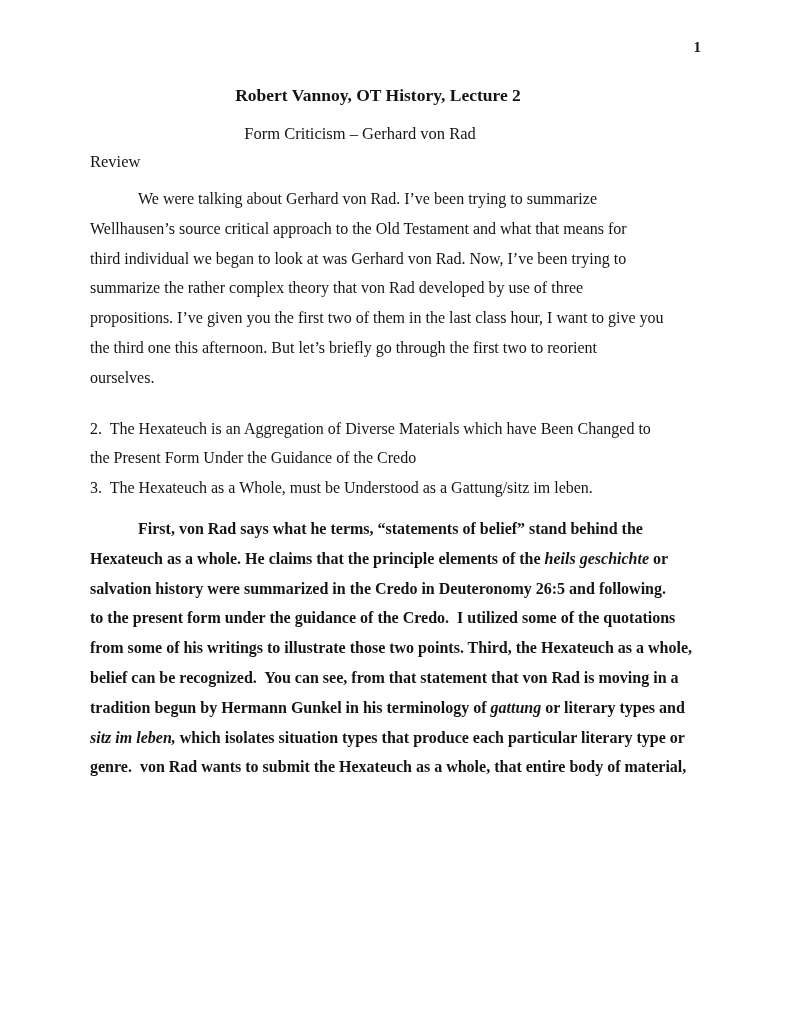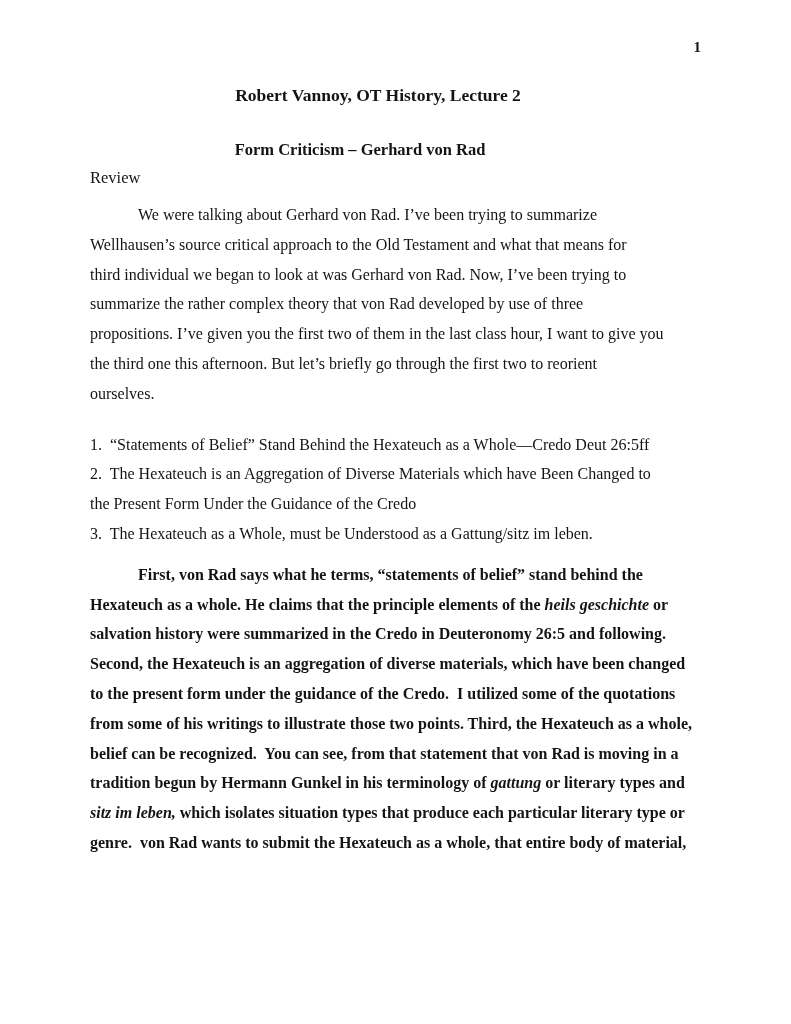--- a/index.html
+++ b/index.html
@@ -34,26 +34,26 @@
     margin: 84px 0 0;
     position: relative;
     left: -22px;
     text-align: center;
     font-size: 17.5px;
     font-weight: 700;
     line-height: 22px;
     white-space: pre;
   }
   .subtitle {
-    margin: 33px 0 0;
+    margin: 17px 0 0;
     position: relative;
     left: -40px;
     text-align: center;
     font-size: 16.5px;
-    font-weight: 700;
+    font-weight: 400;
     line-height: 21px;
     white-space: pre;
   }
   .heading {
     margin: 8px 0 12px;
     font-size: 16.5px;
     line-height: 20px;
   }
   .block .text-line {
     height: 29.8px;
@@ -81,30 +81,28 @@
         <div class="block paragraph-1">
           <div class="text-line indent"><span>We were talking about Gerhard von Rad. I’ve been trying to summarize</span></div>
           <div class="text-line"><span>Wellhausen’s source critical approach to the Old Testament and what that means for</span></div>
           <div class="text-line"><span>third individual we began to look at was Gerhard von Rad. Now, I’ve been trying to</span></div>
           <div class="text-line"><span>summarize the rather complex theory that von Rad developed by use of three</span></div>
           <div class="text-line"><span>propositions. I’ve given you the first two of them in the last class hour, I want to give you</span></div>
           <div class="text-line"><span>the third one this afternoon. But let’s briefly go through the first two to reorient</span></div>
           <div class="text-line"><span>ourselves.</span></div>
         </div>
         <div class="block proposition-list">
-          <div class="text-line"><span>1.  “Statements of Belief” Stand Behind the Hexateuch as a Whole—Credo Deut 26:5ff</span></div>
           <div class="text-line"><span>2.  The Hexateuch is an Aggregation of Diverse Materials which have Been Changed to</span></div>
           <div class="text-line"><span>the Present Form Under the Guidance of the Credo</span></div>
           <div class="text-line"><span>3.  The Hexateuch as a Whole, must be Understood as a Gattung/sitz im leben.</span></div>
         </div>
         <div class="block paragraph-2">
           <div class="text-line indent"><span>First, von Rad says what he terms, “statements of belief” stand behind the</span></div>
           <div class="text-line"><span>Hexateuch as a whole. He claims that the principle elements of the </span><i>heils geschichte</i><span> or</span></div>
           <div class="text-line"><span>salvation history were summarized in the Credo in Deuteronomy 26:5 and following.</span></div>
-          <div class="text-line"><span>Second, the Hexateuch is an aggregation of diverse materials, which have been changed</span></div>
           <div class="text-line"><span>to the present form under the guidance of the Credo.  I utilized some of the quotations</span></div>
           <div class="text-line"><span>from some of his writings to illustrate those two points. Third, the Hexateuch as a whole,</span></div>
           <div class="text-line"><span>belief can be recognized.  You can see, from that statement that von Rad is moving in a</span></div>
           <div class="text-line"><span>tradition begun by Hermann Gunkel in his terminology of </span><i>gattung</i><span> or literary types and</span></div>
           <div class="text-line"><i>sitz im leben,</i><span> which isolates situation types that produce each particular literary type or</span></div>
           <div class="text-line"><span>genre.  von Rad wants to submit the Hexateuch as a whole, that entire body of material,</span></div>
         </div>
       </div>
   </div>
 </div>

